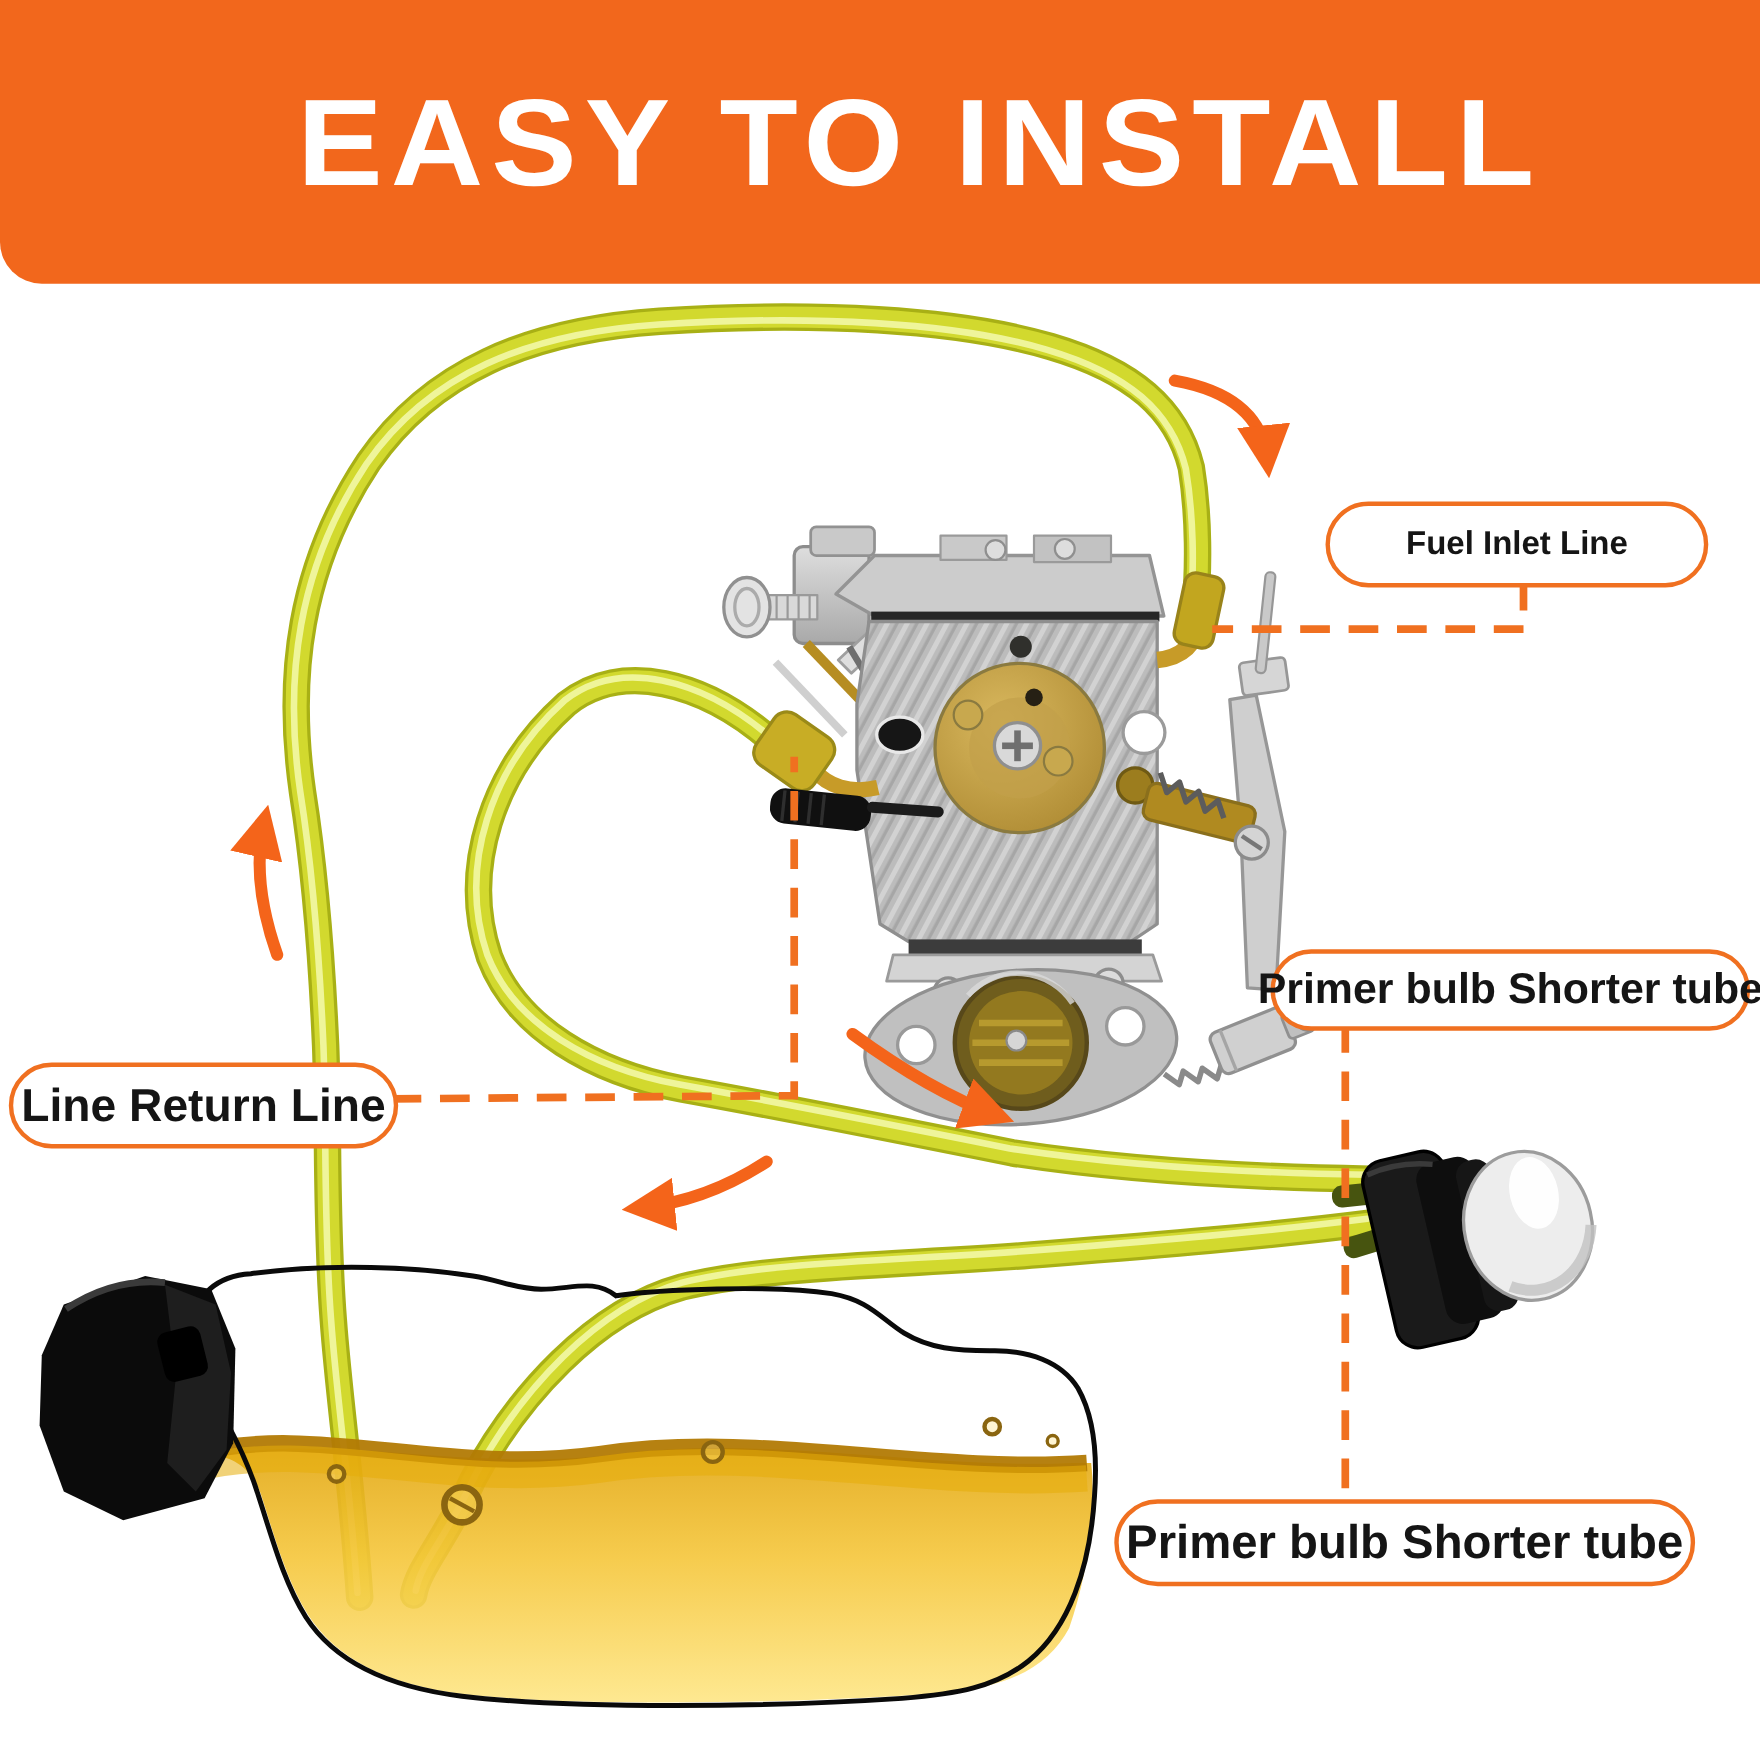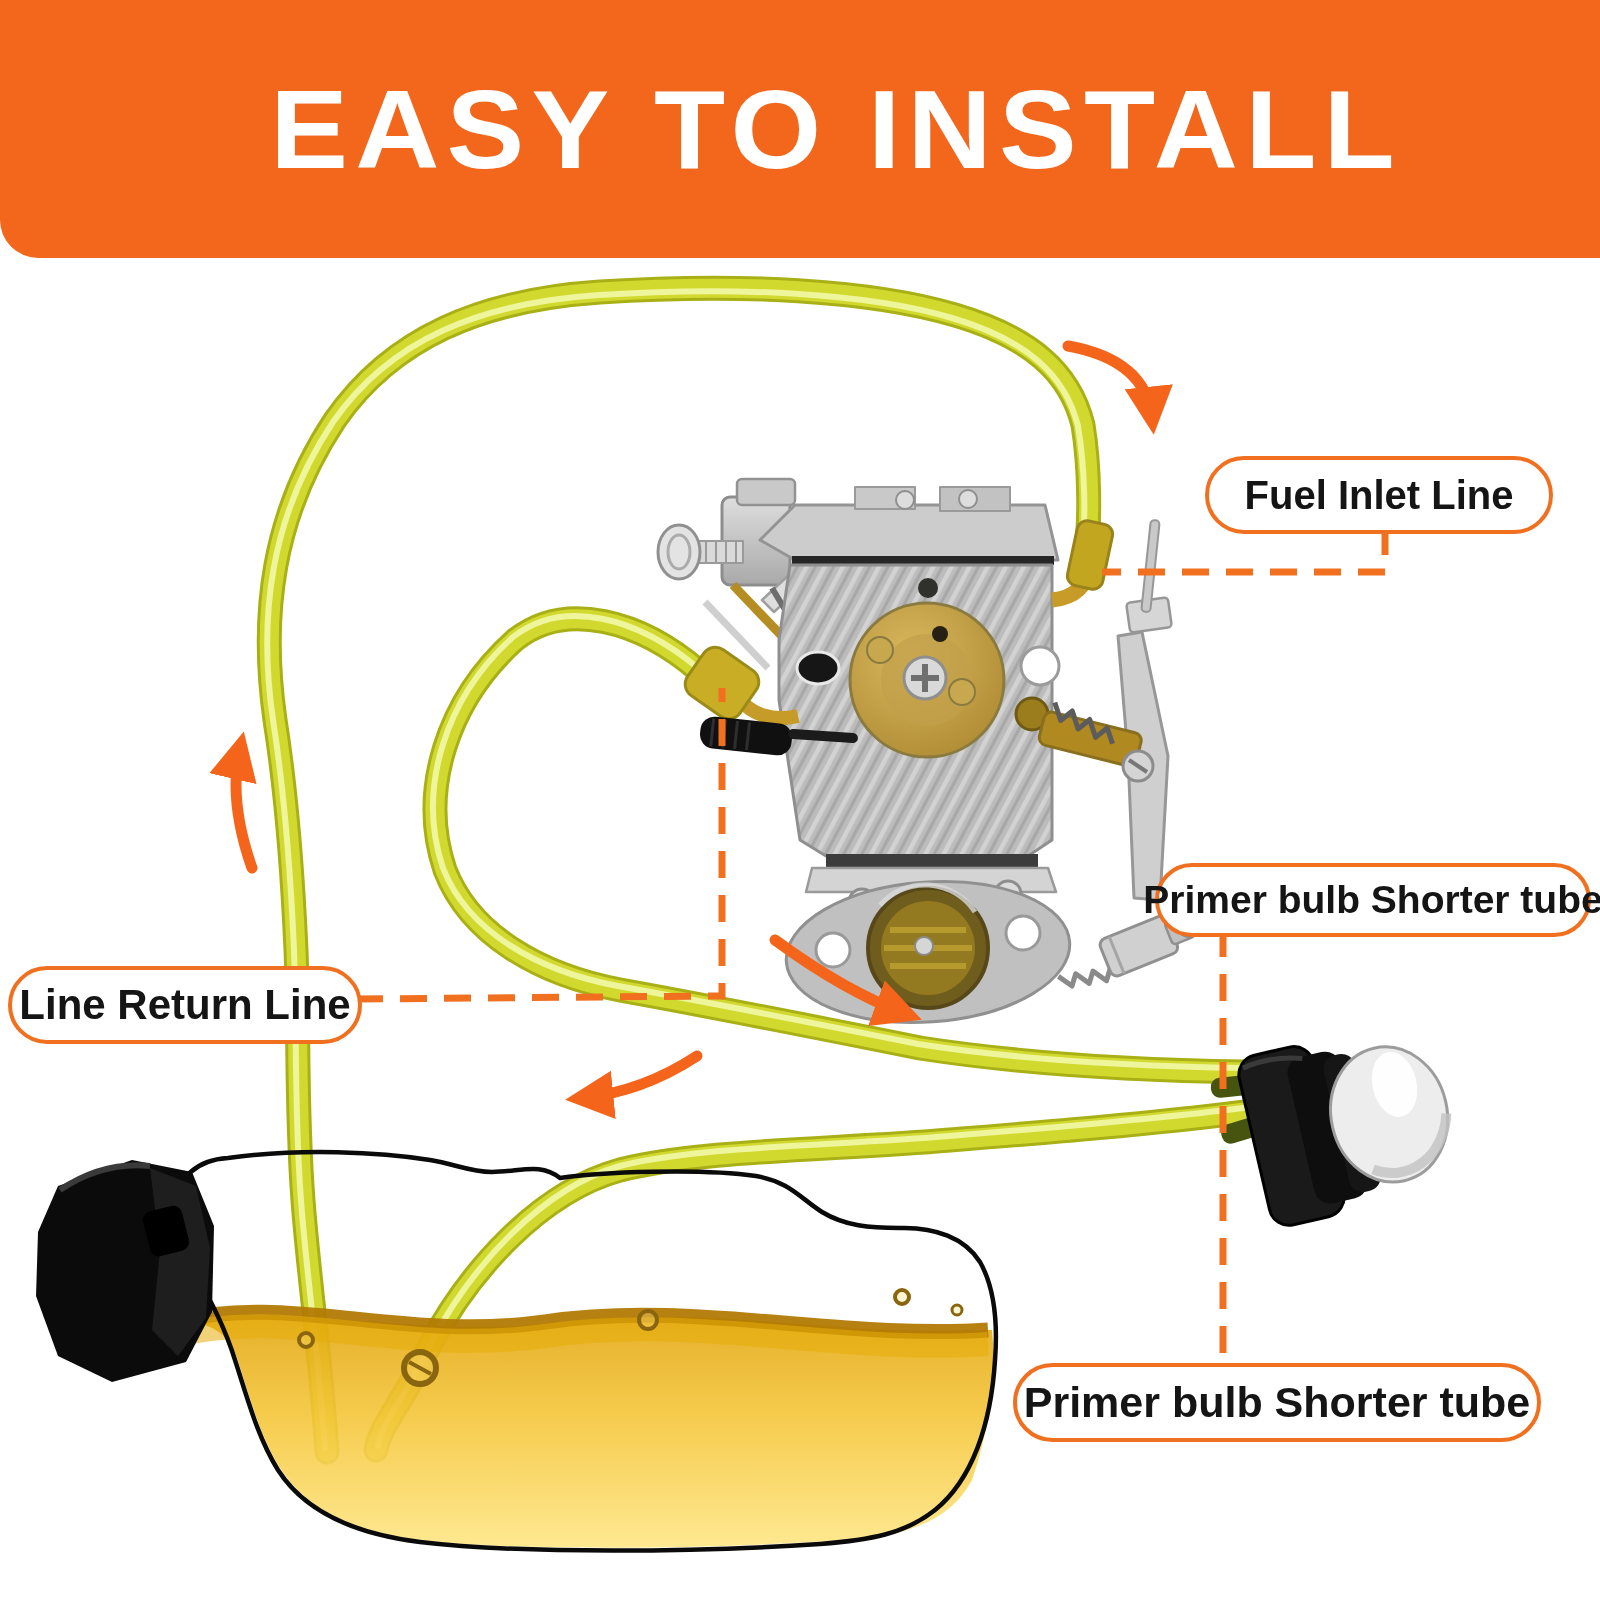--- a/index.html
+++ b/index.html
@@ -9,21 +9,21 @@
   
   #header{position:absolute;left:0;top:0;width:1600px;height:258px;z-index:2;
           background:#f2671c;border-radius:0 0 38px 38px;
           display:flex;align-items:center;justify-content:center;padding-left:36px;}
   #header h1{margin:0;color:#ffffff;font-size:112px;font-weight:800;letter-spacing:7px;
              transform:scaleX(1.04);white-space:nowrap;}
   
   .pill{position:absolute;z-index:5;background:#ffffff;border:4px solid #f07020;
         border-radius:44px;display:flex;align-items:center;justify-content:center;
         color:#151515;font-weight:700;white-space:nowrap;}
-  #pill-fuel-inlet   {left:1205px;top:456px;width:340px;height:70px;font-size:40px;}
+  #pill-fuel-inlet   {left:1205px;top:456px;width:340px;height:70px;font-size:30px;}
   #pill-fuel-return  {left:8px;   top:966px;width:346px;height:70px;font-size:42px;}
   #pill-primer-right {left:1155px;top:863px;width:428px;height:66px;font-size:39px;}
   #pill-primer-bottom{left:1013px;top:1363px;width:520px;height:71px;font-size:43px;}
 </style>
 </head>
 <body>
 
 <div id="stage">
 
   <svg id="art" width="1600" height="1600" viewBox="0 0 1600 1600">

